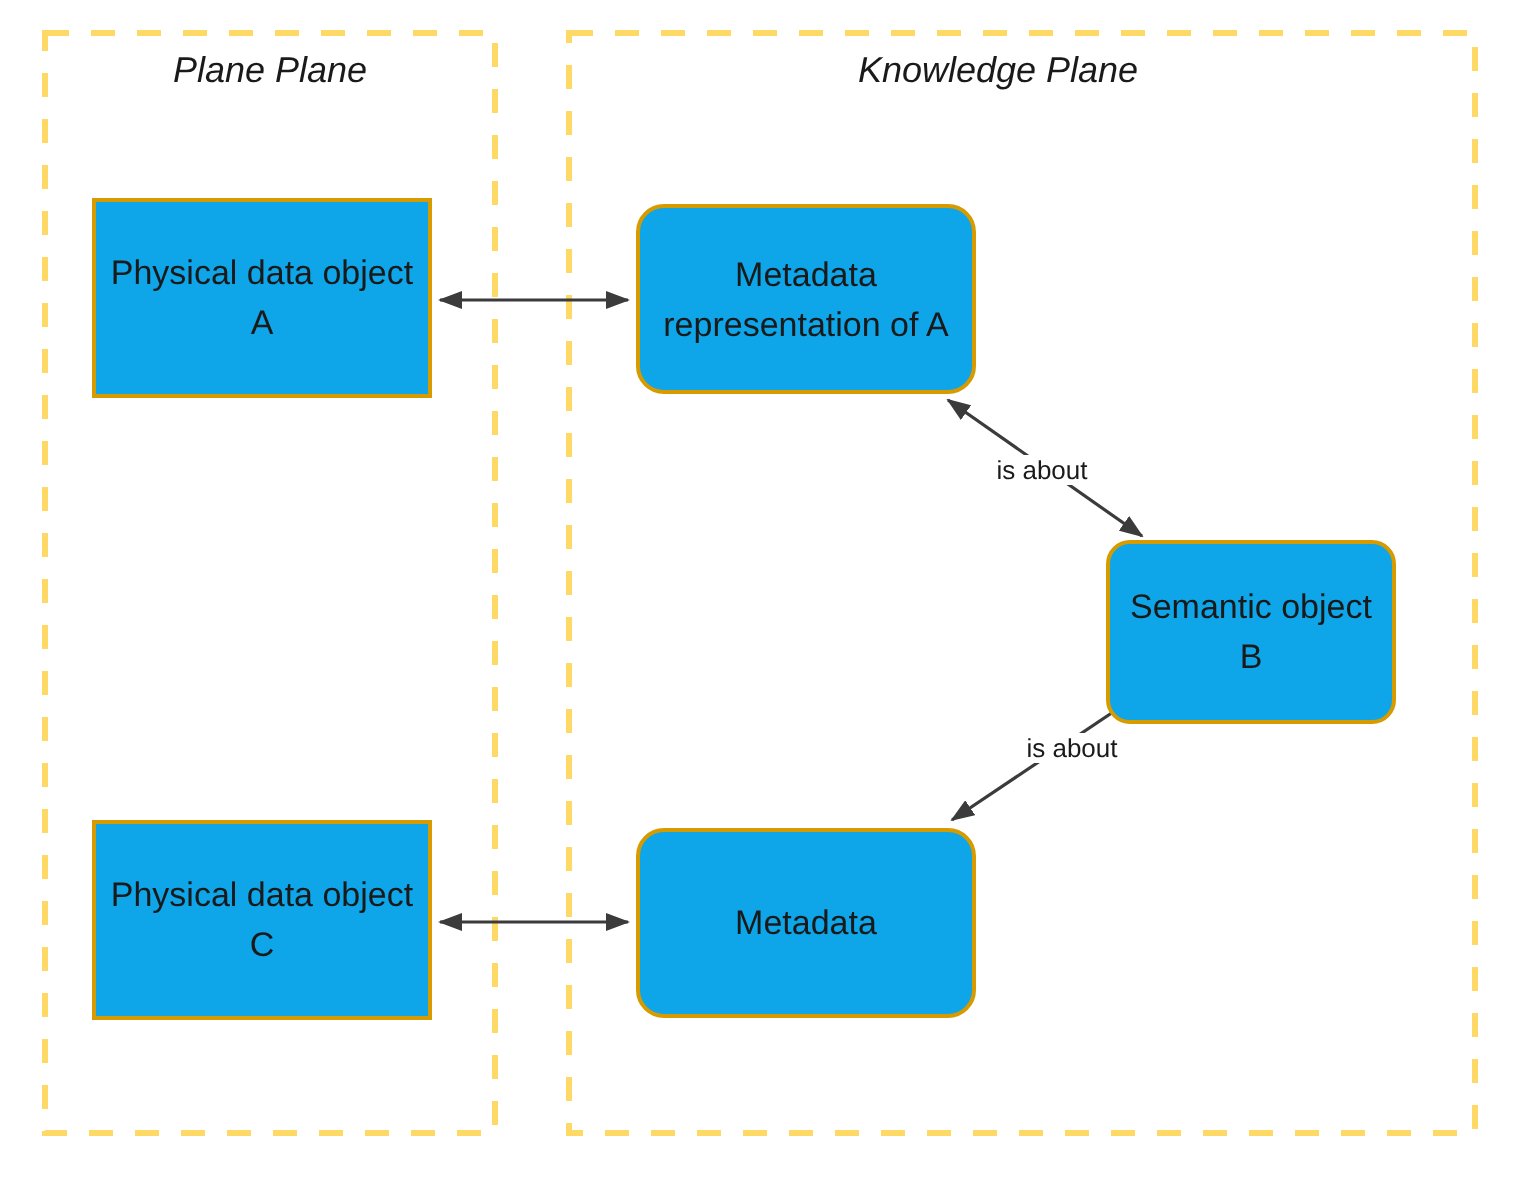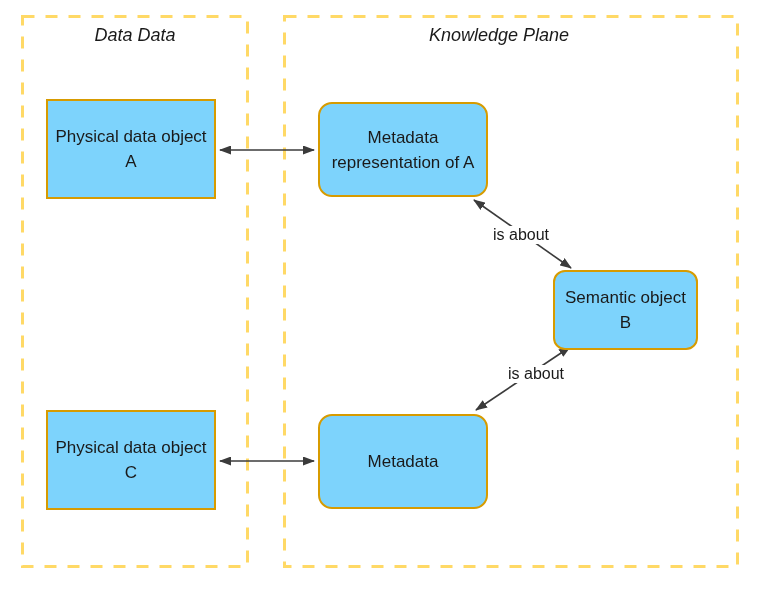--- a/index.html
+++ b/index.html
@@ -27,45 +27,45 @@
     font-style: italic;
     font-size: 18px;
     color: #1a1a1a;
   }
   .plane-label.data      { left: 22px;  width: 226px; }
   .plane-label.knowledge { left: 272px; width: 454px; }
   .node {
     position: absolute;
     z-index: 2;
     box-sizing: border-box;
-    background: #7dd3fc;
+    background: #0ea5e9;
     border: 2px solid #d79b00;
     display: flex;
     flex-direction: column;
     align-items: center;
     justify-content: center;
     text-align: center;
     font-size: 17px;
     line-height: 25px;
     color: #1a1a1a;
     white-space: nowrap;
   }
   .node.rounded { border-radius: 14px; }
   .node.physical-a { left: 46px;  top: 99px;  width: 170px; height: 100px; }
   .node.metadata-a { left: 318px; top: 102px; width: 170px; height: 95px; }
   .node.physical-c { left: 46px;  top: 410px; width: 170px; height: 100px; }
   .node.metadata-c { left: 318px; top: 414px; width: 170px; height: 95px; }
-  .node.semantic-b { left: 553px; top: 270px; width: 145px; height: 80px; border-radius: 12px; }
+  .node.semantic-b { left: 553px; top: 270px; width: 145px; height: 92px; border-radius: 12px; }
   .edge-label {
     position: absolute;
     z-index: 3;
     transform: translate(-50%, -50%);
     background: #ffffff;
     padding: 0 3px;
-    font-size: 16px;
+    font-size: 13px;
     color: #1a1a1a;
     white-space: nowrap;
   }
   .edge-label.upper { left: 521px; top: 235px; }
   .edge-label.lower { left: 536px; top: 374px; }
 </style>
 </head>
 <body>
 
 <div class="canvas">
@@ -79,21 +79,21 @@
 
     <rect x="22.5" y="16.5" width="225" height="550" fill="none" stroke="#ffd966" stroke-width="3" stroke-dasharray="12 11"></rect>
     <rect x="284.5" y="16.5" width="453" height="550" fill="none" stroke="#ffd966" stroke-width="3" stroke-dasharray="12 11"></rect>
 
     <line x1="220" y1="150" x2="314" y2="150" stroke="#3b3b3b" stroke-width="1.6" marker-start="url(#ah)" marker-end="url(#ah)"></line>
     <line x1="220" y1="461" x2="314" y2="461" stroke="#3b3b3b" stroke-width="1.6" marker-start="url(#ah)" marker-end="url(#ah)"></line>
     <line x1="474" y1="200" x2="571" y2="268" stroke="#3b3b3b" stroke-width="1.6" marker-start="url(#ah)" marker-end="url(#ah)"></line>
     <line x1="476" y1="410" x2="570" y2="347" stroke="#3b3b3b" stroke-width="1.6" marker-start="url(#ah)" marker-end="url(#ah)"></line>
   </svg>
 
-  <div class="plane-label data">Data Data</div>
+  <div class="plane-label data">Plane Plane</div>
   <div class="plane-label knowledge">Knowledge Plane</div>
 
   <div class="node physical-a">
     <span>Physical data object</span>
     <span>A</span>
   </div>
 
   <div class="node rounded metadata-a">
     <span>Metadata</span>
     <span>representation of A</span>

